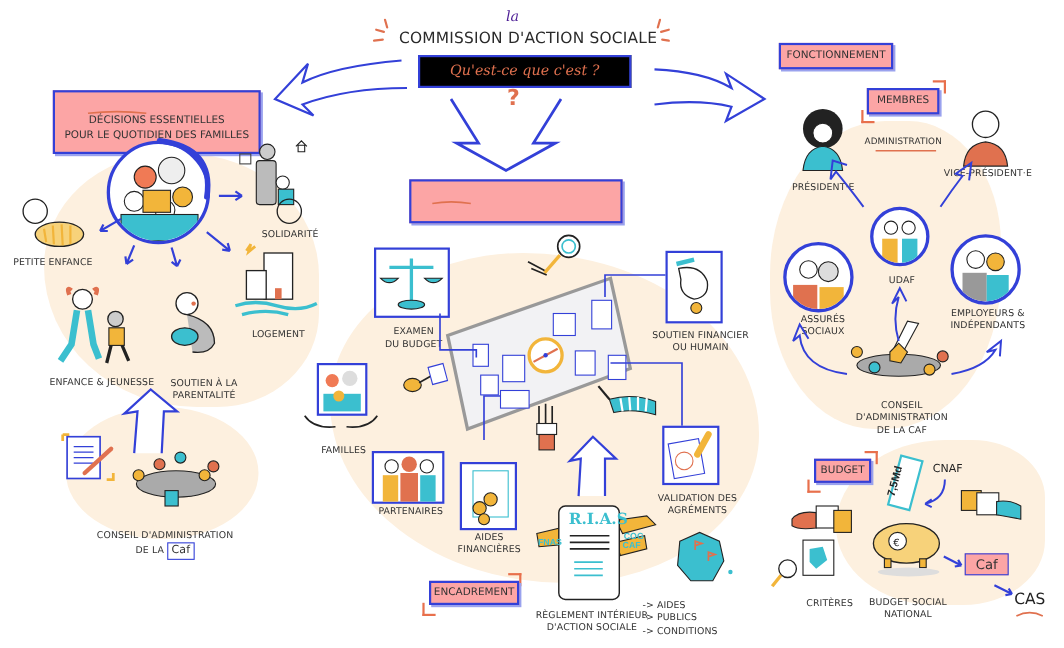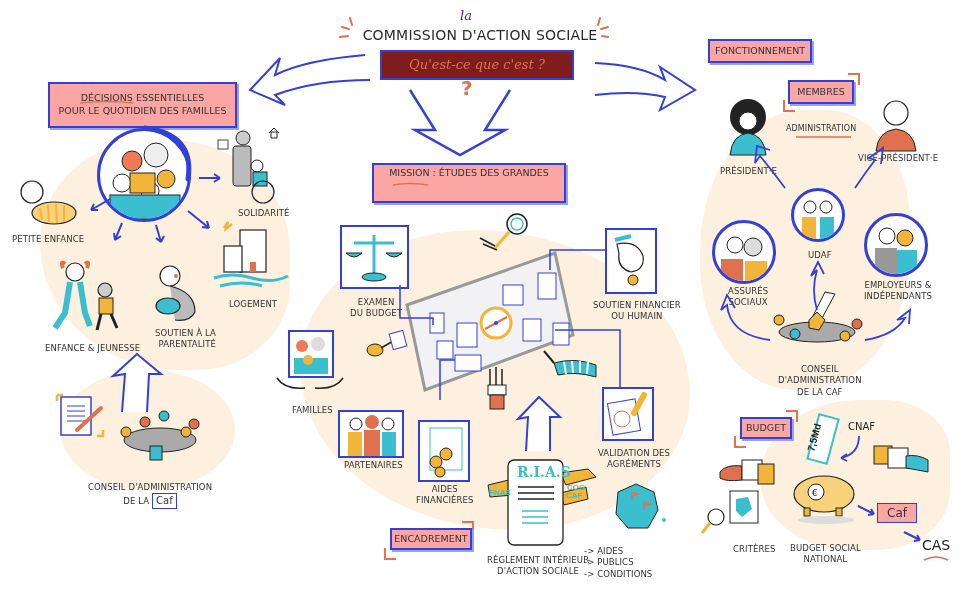--- a/index.html
+++ b/index.html
@@ -3,21 +3,21 @@
 <meta charset="utf-8">
 <style>
   html, body { margin:0; padding:0; }
   body { width:967px; height:589px; background:#ffffff; position:relative; overflow:hidden; font-family:"Liberation Sans", sans-serif; color:#2a2a2a; }
   .abs { position:absolute; }
   .lbl { position:absolute; font-family:"DejaVu Sans", sans-serif; font-size:8.5px; letter-spacing:0.1px; text-align:center; color:#333; line-height:1.35; text-transform:uppercase; white-space:nowrap; }
   .box { position:absolute; border:2px solid #3340d8; background:#fca5a5; box-shadow:2px 2px 0 #9aa2ee; font-family:"DejaVu Sans", sans-serif; text-transform:uppercase; color:#333; text-align:center; line-height:1.35; white-space:nowrap; }
   .blob { position:absolute; background:#fdf0df; border-radius:50%; }
   .title { position:absolute; left:350px; top:27px; width:260px; text-align:center; font-family:"DejaVu Sans", sans-serif; font-size:14px; color:#2a2a2a; letter-spacing:0.2px; }
   .la { position:absolute; left:460px; top:8px; font-family:"DejaVu Serif", serif; font-style:italic; font-size:13px; color:#4c1d95; }
-  .ribbon { position:absolute; left:380px; top:50px; width:190px; height:26px; border:2px solid #3340d8; background:#7f1d1d; font-family:"DejaVu Serif", serif; font-style:italic; color:#e0714f; font-size:13px; text-align:center; line-height:26px; }
+  .ribbon { position:absolute; left:380px; top:50px; width:190px; height:26px; border:2px solid #3340d8; background:#000000; font-family:"DejaVu Serif", serif; font-style:italic; color:#e0714f; font-size:13px; text-align:center; line-height:26px; }
   .qmark { position:absolute; left:461px; top:76px; color:#e0714f; font-size:20px; font-weight:bold; font-family:"DejaVu Sans", sans-serif; }
   .circle-img { position:absolute; border-radius:50%; border:3px solid #3340d8; background:#fff; overflow:hidden; }
   .sq-img { position:absolute; border:2.5px solid #3340d8; background:#fff; }
   .caf-box { display:inline-block; border:1.5px solid #3340d8; padding:0 3px; font-size:10px; text-transform:none; background:#fff; }
   .corner { position:absolute; width:10px; height:10px; border-color:#e8704c; border-style:solid; }
   svg { position:absolute; overflow:visible; }
 </style>
 </head>
 <body>
 
@@ -41,21 +41,21 @@
 <svg style="left:245px;top:50px;" width="130" height="70">
   <path d="M120 5 Q60 10 30 25 L35 8 L5 40 L40 55 L30 45 Q70 30 125 30" stroke="#3340d8" stroke-width="2" fill="#fff"></path>
 </svg>
 <svg style="left:400px;top:85px;" width="120" height="65">
   <path d="M10 5 L35 45 L15 45 L60 70 L105 45 L85 45 L110 5" stroke="#3340d8" stroke-width="2.5" fill="none"></path>
 </svg>
 <svg style="left:590px;top:55px;" width="110" height="65">
   <path d="M5 8 Q50 10 75 25 L70 12 L105 35 L70 55 L75 42 Q45 35 5 40" stroke="#3340d8" stroke-width="2" fill="#fff"></path>
 </svg>
 
-<div class="box" style="left:48px;top:82px;width:185px;height:34px;font-size:9.5px;padding-top:8px;">
+<div class="box" style="left:48px;top:82px;width:185px;height:34px;font-size:9.5px;padding-top:20px;">
   <div>DÉCISIONS ESSENTIELLES</div>
   <div>POUR LE QUOTIDIEN DES FAMILLES</div>
 </div>
 <svg style="left:78px;top:100px;" width="60" height="6">
   <path d="M2 3 Q28 0 55 3" stroke="#e0714f" stroke-width="1.5" fill="none"></path>
 </svg>
 
 <div class="circle-img" style="left:97px;top:128px;width:88px;height:88px;">
   <svg width="88" height="88">
     <circle cx="32" cy="30" r="10" fill="#f07a55" stroke="#222" stroke-width="1"></circle>
@@ -124,21 +124,21 @@
   <path d="M56 56 L52 72 M66 56 L72 70" stroke="#222" stroke-width="3" fill="none"></path>
 </svg>
 <div class="lbl" style="left:45px;top:343px;">ENFANCE &amp; JEUNESSE</div>
 
 <svg style="left:150px;top:262px;" width="55" height="60">
   <circle cx="20" cy="14" r="10" fill="#fff" stroke="#222" stroke-width="1.2"></circle>
   <circle cx="26" cy="14" r="2" fill="#e0714f"></circle>
   <path d="M20 24 Q45 30 45 50 Q40 60 25 58" fill="#bbb" stroke="#222" stroke-width="1.2"></path>
   <ellipse cx="18" cy="44" rx="12" ry="8" fill="#3bbfcf" stroke="#222" stroke-width="1.2"></ellipse>
 </svg>
-<div class="lbl" style="left:155px;top:328px;text-align:right;">
+<div class="lbl" style="left:155px;top:344px;">
   <div>SOUTIEN À LA</div>
   <div>PARENTALITÉ</div>
 </div>
 
 <svg style="left:107px;top:352px;" width="60" height="62">
   <path d="M15 60 L18 22 L6 24 L30 2 L54 22 L42 22 L40 60" stroke="#3340d8" stroke-width="2" fill="#fff"></path>
 </svg>
 
 <svg style="left:55px;top:392px;" width="55" height="50">
   <path d="M2 3 L8 3 M2 3 L2 9" stroke="#f2b53a" stroke-width="2.5" fill="none"></path>
@@ -155,21 +155,20 @@
   <circle cx="76" cy="22" r="5" fill="#f2b53a" stroke="#222" stroke-width="1"></circle>
   <circle cx="84" cy="14" r="5" fill="#e0714f" stroke="#222" stroke-width="1"></circle>
   <rect x="40" y="36" width="12" height="14" fill="#3bbfcf" stroke="#222" stroke-width="1"></rect>
 </svg>
 <div class="lbl" style="left:88px;top:482px;">
   <div>CONSEIL D'ADMINISTRATION</div>
   <div><span>DE LA</span> <span class="caf-box">Caf</span></div>
 </div>
 
 <div class="box" style="left:372px;top:163px;width:190px;height:34px;font-size:9.5px;padding-top:2px;">
-  <div>MISSION : ÉTUDES DES GRANDES</div>
 </div>
 <svg style="left:392px;top:182px;" width="40" height="5">
   <path d="M1 3 Q18 0 36 3" stroke="#e0714f" stroke-width="1.5" fill="none"></path>
 </svg>
 
 <svg style="left:475px;top:210px;" width="60" height="45">
   <circle cx="42" cy="14" r="10" fill="#fff" stroke="#222" stroke-width="1.5"></circle>
   <circle cx="42" cy="14" r="6" fill="none" stroke="#3bbfcf" stroke-width="1.5"></circle>
   <path d="M34 22 L20 38" stroke="#f2b53a" stroke-width="3"></path>
   <path d="M5 28 L20 36 M8 34 L22 40" stroke="#222" stroke-width="1.5"></path>

